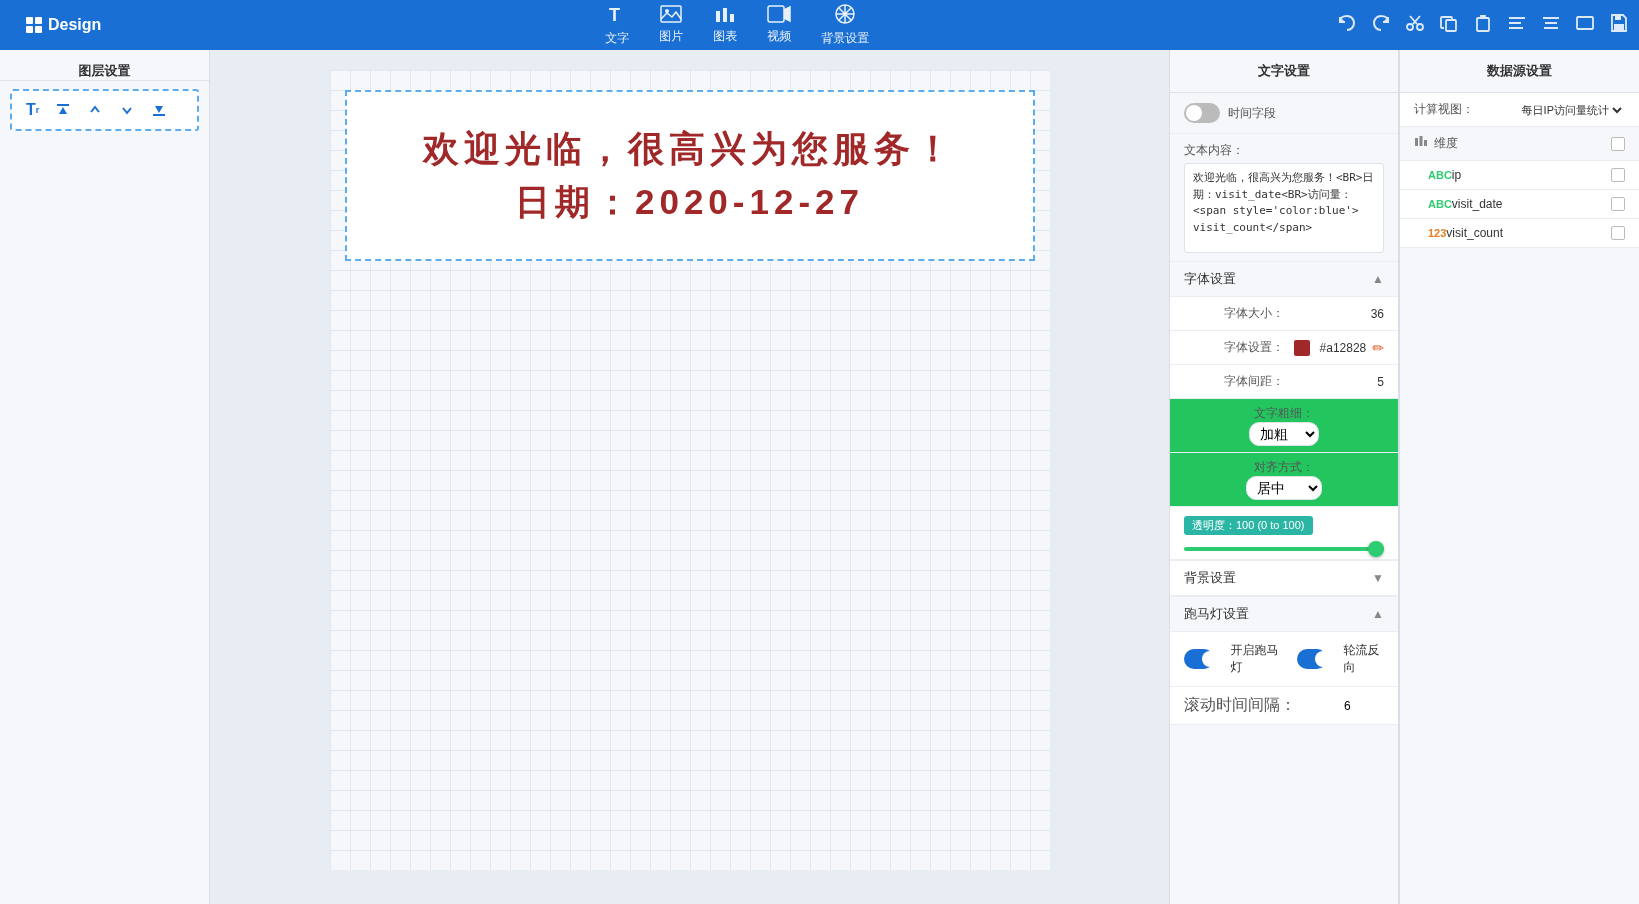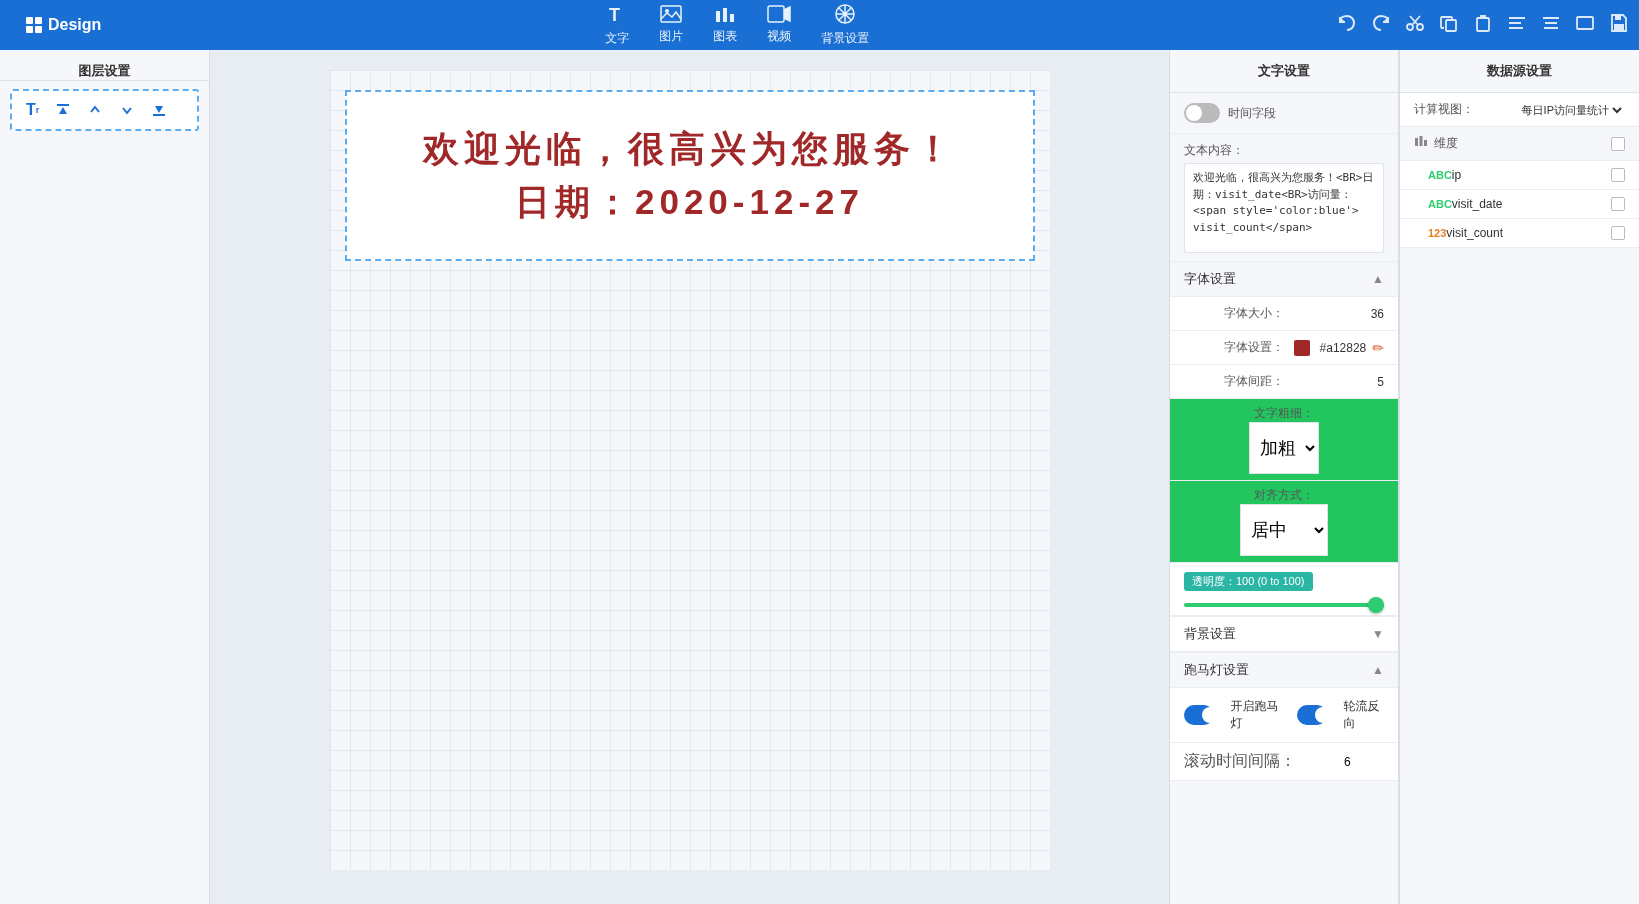--- a/index.html
+++ b/index.html
@@ -286,24 +286,24 @@
       border-bottom: 1px solid #eaeef3;
       background: #22c55e;
       flex-direction: column;
     }
     .dropdown-label {
       font-size: 12px;
       color: #555;
       flex: 1;
     }
     .dropdown-select {
-      font-size: 18px;
+      font-size: 14px;
       border: 1px solid #dde3eb;
-      border-radius: 0;
-      padding: 14px 6px;
+      border-radius: 10px;
+      padding: 2px 6px;
       background: white;
       cursor: pointer;
       min-width: 70px;
     }
 
     
     .opacity-container {
       padding: 8px 14px;
       background: white;
       border-bottom: 1px solid #eaeef3;

